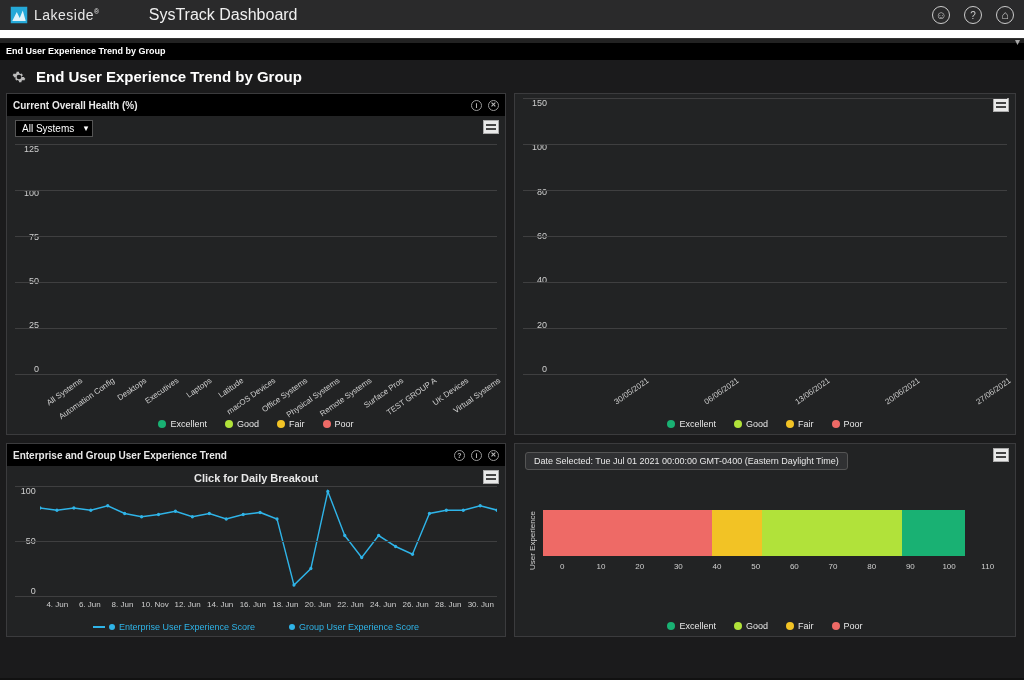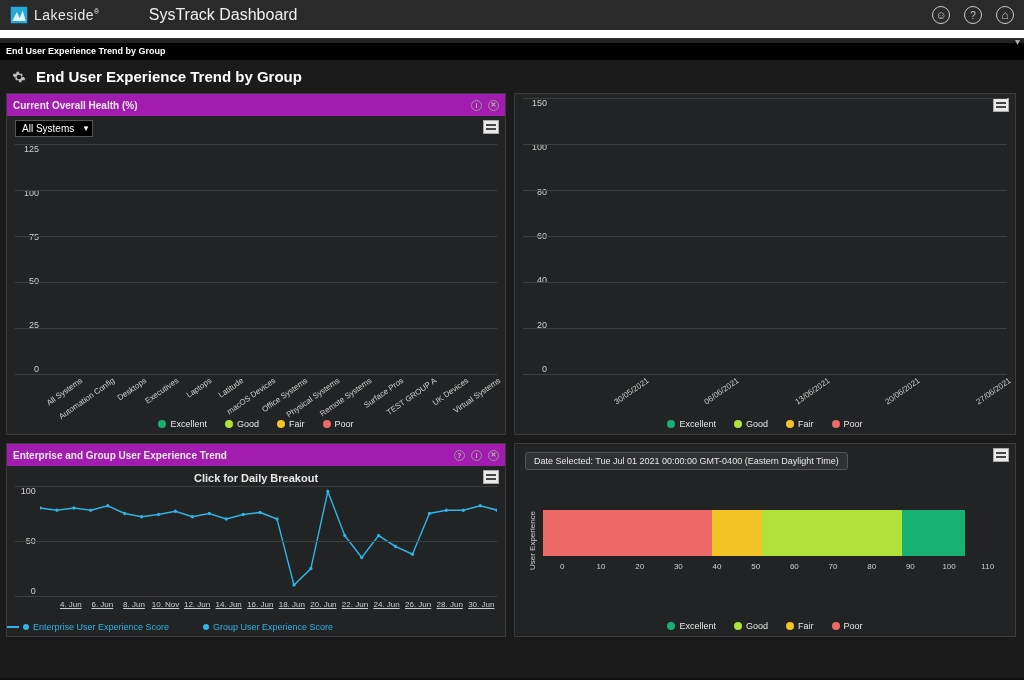--- a/index.html
+++ b/index.html
@@ -32,21 +32,21 @@
 
 
 .page{padding:4px 6px 6px 6px;height:618px;background:#1b1b1c;}
 .page-titlebar{display:flex;align-items:center;gap:10px;padding:4px 0 8px 6px;}
 .gear{width:14px;height:14px;fill:#bbb;cursor:pointer;}
 .page-title{font-size:15px;font-weight:bold;color:#fff;}
 
 .grid{display:grid;grid-template-columns:500px 502px;grid-template-rows:342px 194px;gap:8px;height:570px;}
 
 .panel{background:#222324;border:1px solid #3b3b3d;display:flex;flex-direction:column;overflow:hidden;}
-.panel-header{height:22px;background:#a21caf;display:flex;align-items:center;padding:0 6px;font-size:10px;font-weight:bold;color:#e8e8e8;}
+.panel-header{height:22px;background:#000000;display:flex;align-items:center;padding:0 6px;font-size:10px;font-weight:bold;color:#e8e8e8;}
 .panel-header .hdr-icons{margin-left:auto;display:flex;gap:6px;align-items:center;}
 .hi{width:11px;height:11px;border-radius:50%;border:1px solid #999;font-size:7px;color:#bbb;display:flex;align-items:center;justify-content:center;cursor:pointer;}
 .hi.q::after{content:"?";} .hi.i::after{content:"i";} .hi.x::after{content:"✕";font-size:7px;}
 
 .panel-body{flex:1;padding:6px 6px 4px 6px;position:relative;}
 .hamburger{position:absolute;top:4px;right:6px;width:16px;height:14px;background:#e9e9e9;border:1px solid #aaa;cursor:pointer;}
 .hamburger::before{content:"";position:absolute;left:2px;right:2px;top:3px;border-top:2px solid #444;}
 .hamburger::after{content:"";position:absolute;left:2px;right:2px;top:7px;border-top:2px solid #444;box-shadow:0 4px 0 -2px #444;}
 
 
@@ -81,21 +81,21 @@
 
 .c-ex{background:#19b173;} .c-gd{background:#b1e23a;} .c-fa{background:#f2c325;} .c-pr{background:#ee6a66;}
 .s-ex{background:#19b173;} .s-gd{background:#b1e23a;} .s-fa{background:#f2c325;} .s-pr{background:#ee6a66;}
 
 .grid-line{position:absolute;left:0;right:0;border-top:1px solid #3f3f40;pointer-events:none;}
 .verty{font-size:8px;color:#cfcfcf;transform:rotate(-90deg);white-space:nowrap;}
 
 .date-pill{display:inline-block;background:#303133;border:1px solid #555;border-radius:3px;font-size:9px;padding:3px 8px;margin:2px 0 4px 4px;}
 .subtitle{font-size:11px;font-weight:bold;text-align:center;margin-bottom:2px;color:#e8e8e8;}
 
-.line-legend{display:flex;gap:34px;font-size:9px;margin-top:4px;}
+.line-legend{display:flex;justify-content:center;gap:34px;font-size:9px;margin-top:4px;}
 .line-legend .ll{display:flex;align-items:center;gap:4px;color:#2fb4e8;}
 .line-legend .dot{width:6px;height:6px;background:#2fb4e8;border-radius:50%;}
 .line-legend .dash{width:12px;height:0;border-top:2px dashed #2fb4e8;}
 </style>
 </head>
 <body>
 
 <div class="header">
   <div class="logo-block">
     <svg class="logo-icon" viewBox="0 0 24 24">
@@ -444,21 +444,21 @@
                 <circle cx="357.77777777777777" cy="55" r="1.6"></circle>
                 <circle cx="374.8148148148148" cy="62" r="1.6"></circle>
                 <circle cx="391.85185185185185" cy="25" r="1.6"></circle>
                 <circle cx="408.88888888888886" cy="22" r="1.6"></circle>
                 <circle cx="425.9259259259259" cy="22" r="1.6"></circle>
                 <circle cx="442.96296296296293" cy="18" r="1.6"></circle>
                 <circle cx="460" cy="22" r="1.6"></circle>
               </svg>
           </div>
         </div>
-        <div id="xlab-trend" class="xlabs-flat" style="position:absolute;left:48px;right:8px;bottom:24px;height:12px;text-decoration:underline;">
+        <div id="xlab-trend" class="xlabs-flat" style="position:absolute;left:34px;right:8px;bottom:24px;height:12px;">
             <span class="xf">4. Jun</span>
             <span class="xf">6. Jun</span>
             <span class="xf">8. Jun</span>
             <span class="xf">10. Nov</span>
             <span class="xf">12. Jun</span>
             <span class="xf">14. Jun</span>
             <span class="xf">16. Jun</span>
             <span class="xf">18. Jun</span>
             <span class="xf">20. Jun</span>
             <span class="xf">22. Jun</span>

